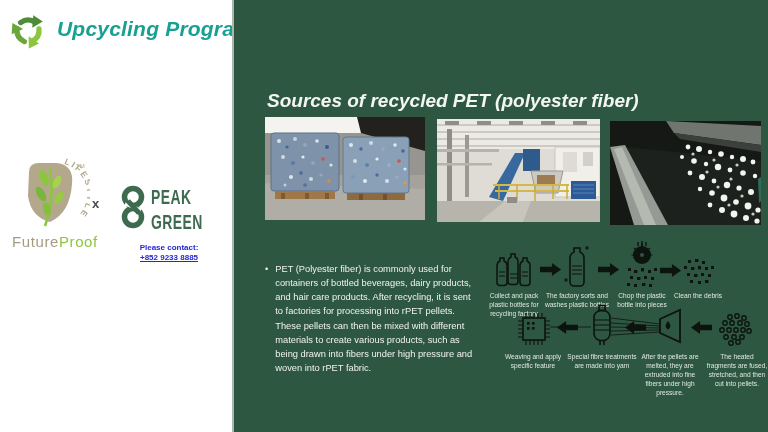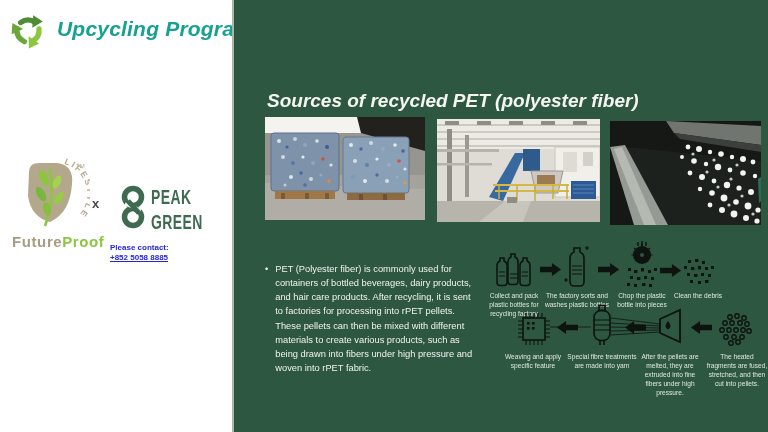--- a/index.html
+++ b/index.html
@@ -8,32 +8,32 @@
     font-family:"Liberation Sans", sans-serif; background:#ffffff;
   }
   
   .left-panel { position:absolute; left:0; top:0; width:232px; height:432px; background:#ffffff; }
   .recycle-icon { position:absolute; left:9px; top:12px; width:38px; height:38px; }
   .app-title {
     position:absolute; left:57px; top:17px; font-size:21px; font-weight:bold; font-style:italic;
     color:#16a193; letter-spacing:.2px; white-space:nowrap;
   }
   .fp-logo { position:absolute; left:14px; top:156px; width:76px; height:80px; }
-  .fp-wordmark { position:absolute; left:12px; top:233px; font-size:15px; letter-spacing:.6px; white-space:nowrap;font-weight:bold; }
+  .fp-wordmark { position:absolute; left:12px; top:233px; font-size:15px; letter-spacing:.6px; white-space:nowrap; }
   .fp-future { color:#a59c83; }
   .fp-proof  { color:#8cc63f; }
   .collab-x { position:absolute; left:92px; top:196px; font-size:13px; font-weight:bold; color:#4a4a4a; }
   .pg-icon { position:absolute; left:116px; top:184px; width:34px; height:46px; }
   .pg-word {
     position:absolute; left:151px; top:186px; color:#3e6b50; font-weight:bold;
     font-size:17px; line-height:20px; letter-spacing:.5px;
     transform:scale(.82,1.22); transform-origin:left top; white-space:nowrap;
   }
   .contact {
-    position:absolute; left:110px; top:243px; width:118px; text-align:left;
+    position:absolute; left:110px; top:243px; width:118px; text-align:center;
     color:#2526d6; font-size:8px; font-weight:bold; line-height:1.3;
   }
   .contact .phone { text-decoration:underline; }
   
   .green-panel {
     position:absolute; left:232px; top:0; width:536px; height:432px;
     background:#2e5741; border-left:2px solid #a9b7a9; box-sizing:border-box;
   }
   .section-title {
     position:absolute; left:267px; top:90px; font-size:19px; font-weight:bold; font-style:italic;
@@ -112,21 +112,21 @@
       <line x1="9" y1="20" x2="25" y2="26" stroke="#ffffff" stroke-width="3"></line>
       <line x1="12" y1="17" x2="23" y2="29" stroke="#3e6b50" stroke-width="5"></line>
     </svg>
     <div class="pg-word">
       <div>PEAK</div>
       <div>GREEN</div>
     </div>
 
     <div class="contact">
       <div>Please contact:</div>
-      <div class="phone">+852 5058 8885</div>
+      <div class="phone">+852 9233 8885</div>
     </div>
   </div>
 
   <div class="green-panel"></div>
 
   <div class="section-title">Sources of recycled PET (polyester fiber)</div>
 
   <div class="photo photo-1" aria-label="Baled plastic bottles stacked on wooden pallets">
     <svg viewBox="0 0 160 103" width="160" height="103">
       <rect width="160" height="103" fill="#97958f"></rect>

